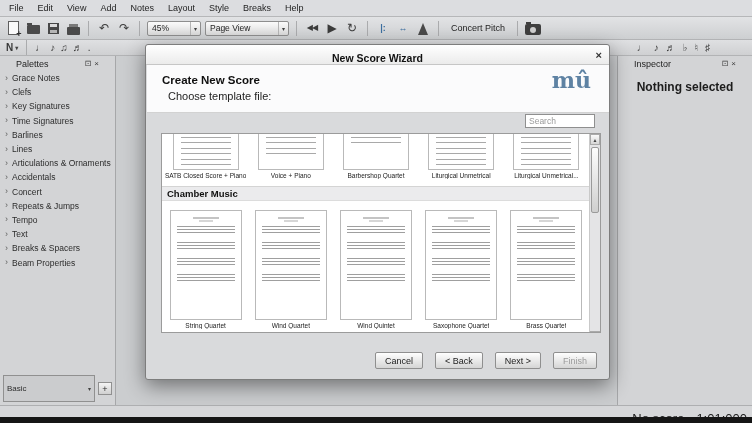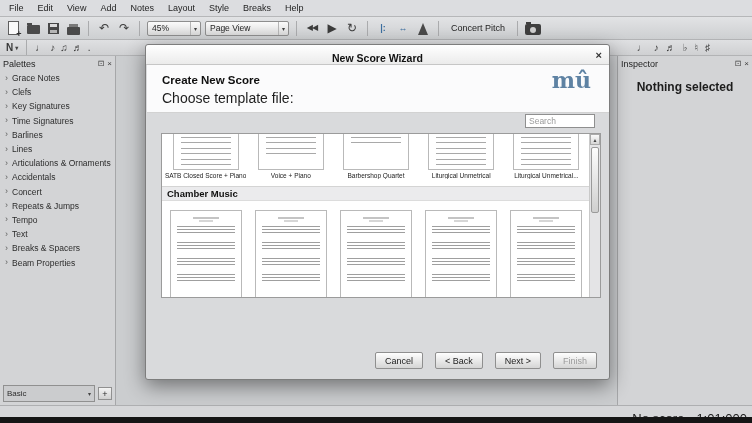--- a/index.html
+++ b/index.html
@@ -49,26 +49,26 @@
   .note-input{font-weight:bold;font-size:10px;display:flex;align-items:center;gap:2px;}
   .note-input .arr{font-size:6px;color:#444;}
   .nglyph{font-size:10px;color:#3a3a3a;line-height:1;}
   .tb2-right{position:absolute;right:42px;top:0;height:15px;display:flex;align-items:center;gap:7px;}
 
   
   .palettes{position:absolute;left:0;top:56px;width:116px;height:349px;background:#d3d4d6;
     border-right:1px solid #a6a7a9;}
   .inspector{position:absolute;left:617px;top:56px;width:135px;height:349px;background:#d3d4d6;
     border-left:1px solid #a6a7a9;}
-  .panel-header{height:15px;display:flex;align-items:center;padding:0 3px;font-size:9px;color:#1f1f1f;gap:20px;}
+  .panel-header{height:15px;display:flex;align-items:center;padding:0 16px;font-size:9px;color:#1f1f1f;gap:20px;}
   .hicons{margin-left:auto;display:flex;gap:3px;font-size:8px;color:#3f3f3f;}
   .pal-item{height:14.2px;display:flex;align-items:center;font-size:8.5px;color:#2c2c2c;padding-left:5px;}
   .chev{color:#5f5f5f;margin-right:4px;font-size:9px;line-height:1;}
   .workspace{position:absolute;bottom:3px;left:3px;right:3px;display:flex;gap:3px;align-items:center;}
-  .ws-combo{flex:1;height:17px;background:#cbccce;border:1px solid #909090;font-size:8px;
+  .ws-combo{flex:1;height:27px;background:#cbccce;border:1px solid #909090;font-size:8px;
     display:flex;align-items:center;padding:0 3px;color:#2d2d2d;}
   .ws-combo .arrow{margin-left:auto;font-size:6px;color:#444;}
   .ws-add{width:14px;height:13px;background:linear-gradient(#f4f4f4,#d0d0d0);border:1px solid #909090;
     font-size:9px;display:flex;align-items:center;justify-content:center;color:#2d2d2d;}
   .nothing{margin-top:9px;text-align:center;font-size:12px;font-weight:bold;color:#1c1c1c;}
 
   .score-bg{position:absolute;left:116px;top:56px;width:501px;height:349px;background:#cbcdcf;}
 
   
   .statusbar{position:absolute;left:0;top:405px;width:752px;height:12px;background:#d6d7d9;
@@ -80,28 +80,28 @@
   .dialog{position:absolute;left:145px;top:44px;width:465px;height:336px;background:#d9dadc;
     border:1px solid #7d7d7d;border-radius:3px;box-shadow:0 6px 20px rgba(0,0,0,.45);z-index:10;}
   .dlg-title{height:20px;background:linear-gradient(#ffffff,#ebebeb);border-bottom:1px solid #c6c6c6;
     border-radius:3px 3px 0 0;display:flex;align-items:flex-end;justify-content:center;
     font-size:10.5px;font-weight:bold;color:#101010;position:relative;}
   .dlg-close{position:absolute;right:7px;top:0;height:100%;display:flex;align-items:center;
     font-size:11px;color:#333;}
   .dlg-header{position:absolute;left:1px;top:20px;width:462px;height:48px;background:#fbfbfc;
     border-bottom:1px solid #d2d2d2;}
   .dlg-heading{position:absolute;left:15px;top:9px;font-size:11.5px;font-weight:bold;color:#101010;}
-  .dlg-sub{position:absolute;left:15px;top:25px;font-size:14px;color:#1e1e1e;}
+  .dlg-sub{position:absolute;left:21px;top:25px;font-size:11px;color:#1e1e1e;}
   .dlg-logo{position:absolute;right:18px;top:2px;font-size:22px;font-weight:bold;color:#5e82a3;
     font-family:"DejaVu Serif",serif;}
   .dlg-search{position:absolute;right:14px;top:69px;width:70px;height:14px;border:1px solid #8f8f8f;
     background:#fff;font-size:8.5px;padding:0 3px;color:#333;font-family:"Liberation Sans",sans-serif;}
   .dlg-search::placeholder{color:#9a9a9a;}
 
-  .tpl-area{position:absolute;left:15px;top:88px;width:440px;height:165px;background:#fff;
+  .tpl-area{position:absolute;left:15px;top:88px;width:440px;height:200px;background:#fff;
     border:1px solid #9b9b9b;overflow:hidden;}
   .tpl-row{position:absolute;left:1px;width:426px;display:flex;}
   .tpl-row1{top:0;}
   .tpl-row2{top:72px;}
   .tpl-col{flex:1;display:flex;flex-direction:column;align-items:center;}
   .thumb{background:#fff;border:1px solid #b9b9b9;overflow:hidden;}
   .thumb1{width:66px;height:36px;border-top:none;}
   .thumb2{width:72px;height:110px;margin-top:4px;}
   .tpl-label{font-size:6.5px;color:#222;margin-top:2px;white-space:nowrap;overflow:hidden;
     max-width:84px;text-align:center;}

